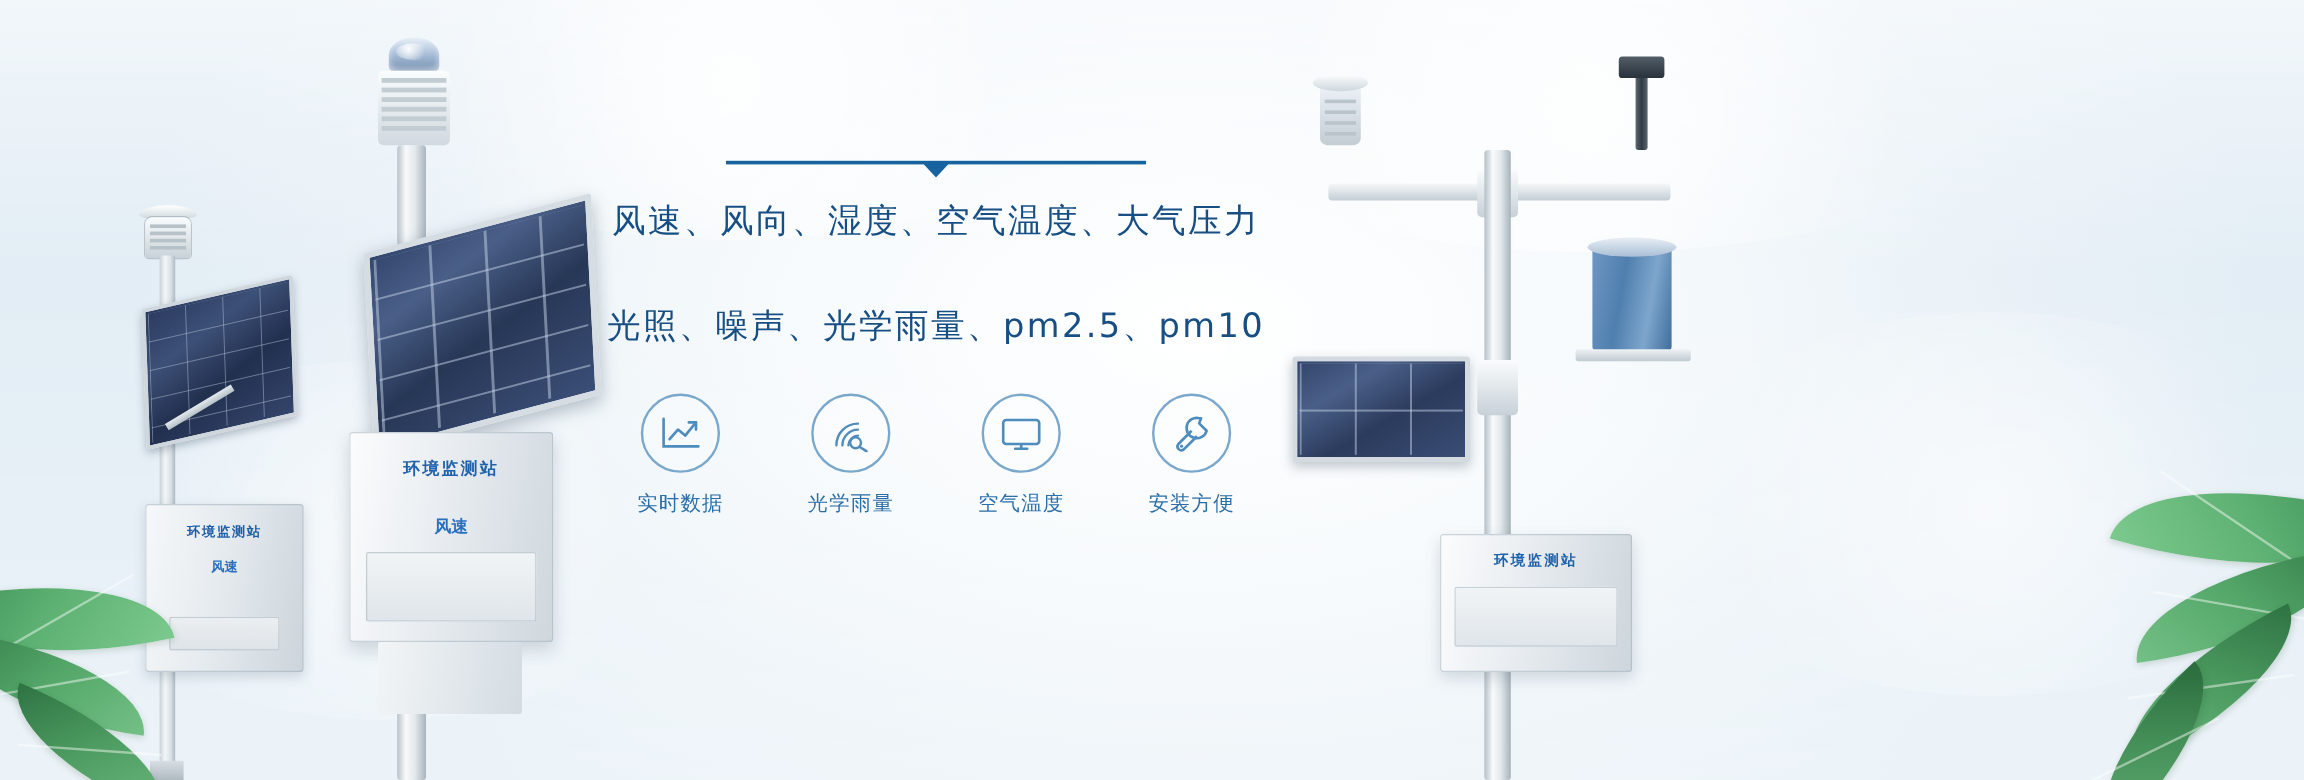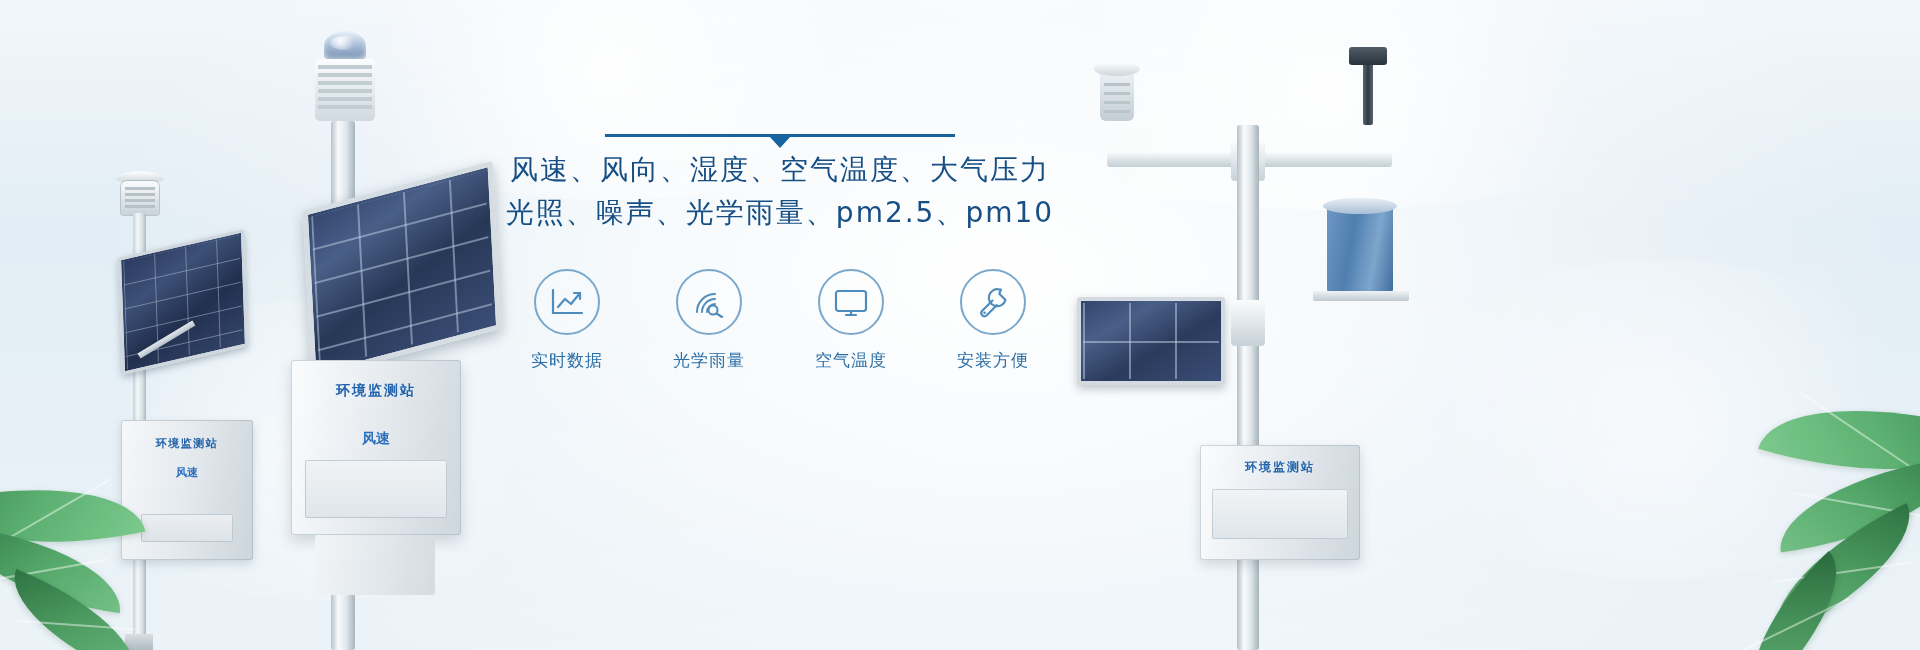--- a/index.html
+++ b/index.html
@@ -283,22 +283,23 @@
   }
   #divider-arrow{
     position:absolute; left:50%; top:8px; margin-left:-11px;
     width:0; height:0; border-left:11px solid transparent;
     border-right:11px solid transparent; border-top:12px solid #17639f;
   }
   .subtitle{
     font-family:"DejaVu Sans","Liberation Sans",sans-serif;
     font-size:28px; color:#174f84; letter-spacing:2px; line-height:1.55;
     white-space:nowrap;
-  }
-  #subtitle-1{ margin-top:4px; }
+    margin-top:45px;
+  }
+  #subtitle-1{ margin-top:18px; }
   #features{
     display:flex; justify-content:center; gap:50px; margin-top:34px;
   }
   .feature{ width:92px; text-align:center; }
   .feature-circle{
     width:66px; height:66px; margin:0 auto;
     border:2px solid #7aa8cc; border-radius:50%;
     display:flex; align-items:center; justify-content:center;
     background:rgba(255,255,255,.25);
   }

